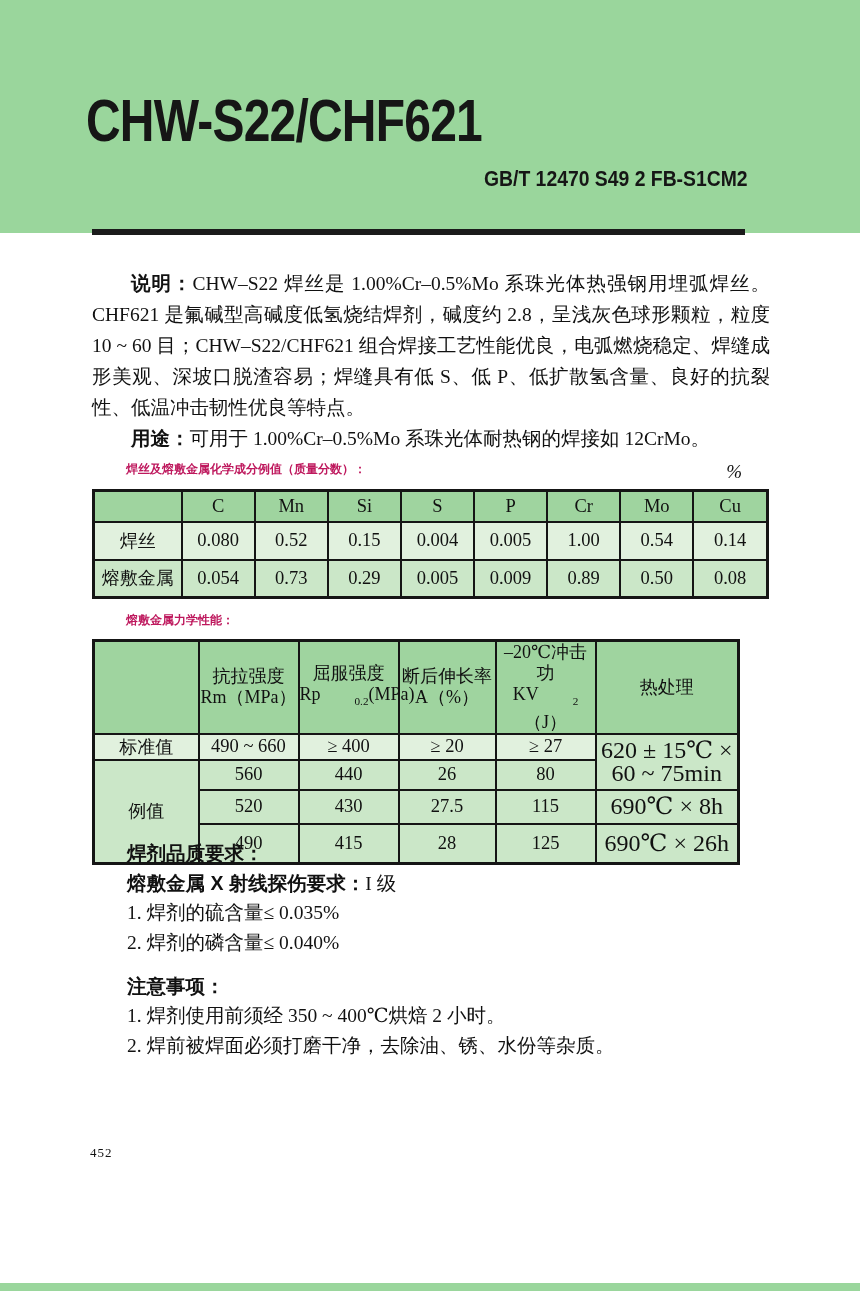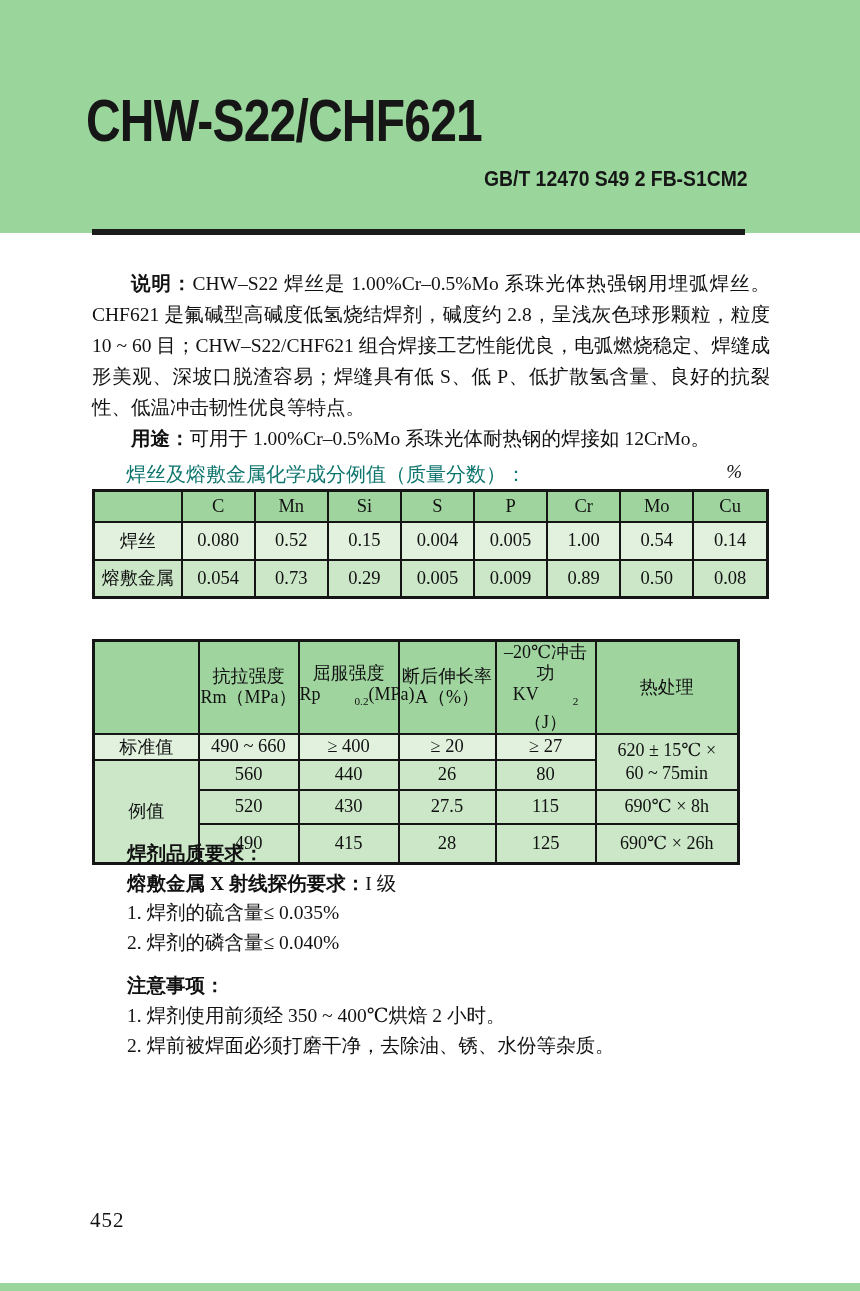--- a/index.html
+++ b/index.html
@@ -16,25 +16,25 @@
   }
   .subtitle{
     position:absolute;left:484px;top:166px;font-family:"Liberation Sans","DejaVu Sans",sans-serif;
     font-weight:700;font-size:22px;color:#161616;letter-spacing:0;
     transform:scaleX(0.88);transform-origin:left center;white-space:nowrap;
   }
   .rule{position:absolute;left:92px;top:229px;width:653px;height:6px;background:#1b1b1b;}
   
   .intro{position:absolute;left:92px;top:268px;width:678px;font-size:19.5px;line-height:31px;text-align:justify;}
   .intro p{margin:0;text-indent:2em;}
-  .hei{font-family:Liberation Serif, serif;font-weight:700;}
+  .hei{font-family:Liberation Sans, sans-serif;font-weight:700;}
   
   .sec-title{
     position:absolute;font-family:"Liberation Sans","DejaVu Sans",sans-serif;
-    font-weight:400;font-size:20px;color:#0f766e;white-space:nowrap;
+    font-weight:700;font-size:12px;color:#be185d;white-space:nowrap;
   }
   .sec1{left:126px;top:461px;}
   .unit-pct{position:absolute;right:118px;top:461px;font-style:italic;font-size:19px;font-family:"Liberation Serif","DejaVu Serif",serif;font-weight:400;}
   .sec2{left:126px;top:612px;}
   
   table{border-collapse:collapse;table-layout:fixed;}
   td,th{border:2px solid #151515;text-align:center;vertical-align:middle;padding:0;font-weight:400;}
   .tbl{position:absolute;border:3px solid #151515;}
   .tbl1{left:92px;top:489px;width:677px;}
   .tbl2{left:92px;top:639px;width:645px;}
@@ -45,28 +45,28 @@
   .num-cell{font-size:18.5px;}
   .tbl1 tr.h{height:31px;}
   .tbl1 tr.d{height:38px;margin-top:28px;}
   .tbl2 tr.h{height:47px;}
   .tbl2 tr.d1{height:16px;margin-top:24px;}
   .tbl2 tr.d2{height:30px;}
   .tbl2 tr.d3{height:34px;}
   .tbl2 tr.d4{height:40px;}
   .two-line{line-height:21px;font-size:18px;}
   sub.sm{font-size:0.62em;padding-left:34px;}
-  .heat-cell{font-size:18px;line-height:23px;}
+  .heat-cell{font-size:24px;line-height:23px;}
   
   .block{position:absolute;left:127px;font-size:19.5px;line-height:29.5px;white-space:nowrap;}
   .req{top:839px;}
   .notes{top:971px;line-height:30px;}
   .block .line{display:block;}
   
-  .page-num{position:absolute;left:90px;top:1208px;font-size:21px;letter-spacing:1px;font-family:Liberation Serif, serif;}
+  .page-num{position:absolute;left:90px;top:1145px;font-size:13px;letter-spacing:1px;font-family:Liberation Serif, serif;}
   .bottom-strip{position:absolute;left:0;bottom:0;width:860px;height:8px;background:#9ad69c;}
 </style>
 </head>
 <body>
 
 <div class="page">
 
   <div class="banner"></div>
   <div class="title">CHW-S22/CHF621</div>
   <div class="subtitle">GB/T 12470 S49 2 FB-S1CM2</div>
@@ -122,20 +122,21 @@
       <td class="num-cell">0.29</td>
       <td class="num-cell">0.005</td>
       <td class="num-cell">0.009</td>
       <td class="num-cell">0.89</td>
       <td class="num-cell">0.50</td>
       <td class="num-cell">0.08</td>
     </tr>
   </tbody>
     </table>
 
+  <div class="sec-title sec2">熔敷金属力学性能：</div>
 
   <table class="tbl tbl2">
     <colgroup>
       <col style="width:105px">
         <col style="width:100px">
         <col style="width:100px">
       <col style="width:97px">
         <col style="width:100px">
         <col style="width:143px">
     </colgroup>

